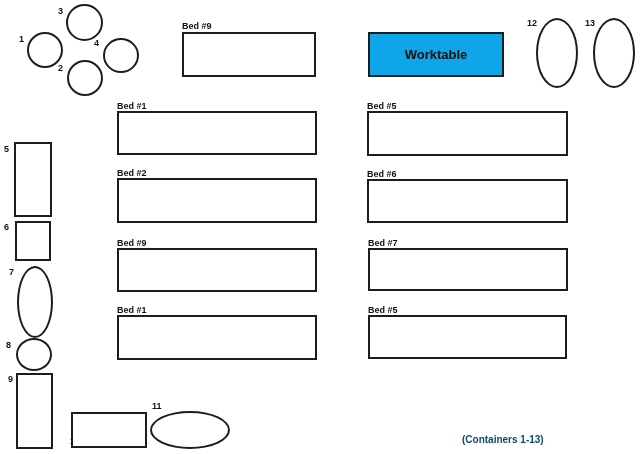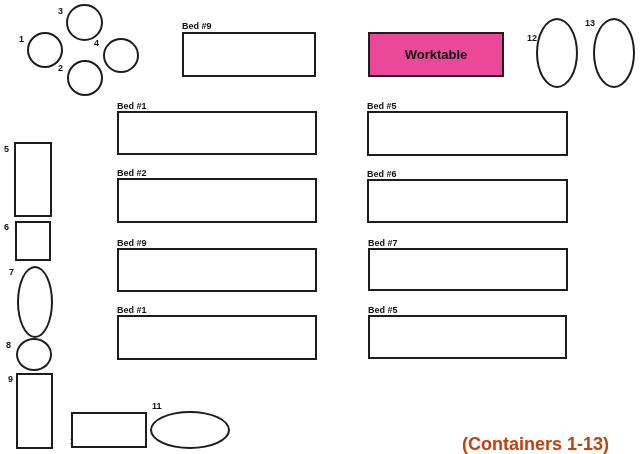--- a/index.html
+++ b/index.html
@@ -29,35 +29,35 @@
     font-size: 9px;
     font-weight: bold;
     color: #111111;
     line-height: 10px;
     white-space: nowrap;
   }
   .worktable-box {
     position: absolute;
     box-sizing: border-box;
     border: 2px solid #1d1d1d;
-    background: #ec4899;
+    background: #0ea5e9;
     display: flex;
     align-items: center;
     justify-content: center;
   }
   .worktable-text {
     font-size: 13px;
     font-weight: bold;
     color: #111111;
   }
   .caption {
     position: absolute;
-    font-size: 18px;
+    font-size: 10px;
     font-weight: bold;
-    color: #c2410c;
+    color: #0c4a6e;
     white-space: nowrap;
   }
 </style>
 </head>
 <body>
 
 <div class="canvas">
 
   <span class="num-label" style="left:19px; top:34px;">1</span>
   <div class="shape round" style="left:27px; top:32px; width:36px; height:36px;"></div>
@@ -71,21 +71,21 @@
   <span class="num-label" style="left:94px; top:38px;">4</span>
   <div class="shape round" style="left:103px; top:38px; width:36px; height:35px;"></div>
 
   <span class="bed-label" style="left:182px; top:21px;">Bed #9</span>
   <div class="shape rect" style="left:182px; top:32px; width:134px; height:45px;"></div>
 
   <div class="worktable-box" style="left:368px; top:32px; width:136px; height:45px;">
     <span class="worktable-text">Worktable</span>
   </div>
 
-  <span class="num-label" style="left:527px; top:18px;margin-top:15px;">12</span>
+  <span class="num-label" style="left:527px; top:18px;">12</span>
   <div class="shape round" style="left:536px; top:18px; width:42px; height:70px;"></div>
 
   <span class="num-label" style="left:585px; top:18px;">13</span>
   <div class="shape round" style="left:593px; top:18px; width:42px; height:70px;"></div>
 
   <span class="num-label" style="left:4px; top:144px;">5</span>
   <div class="shape rect" style="left:14px; top:142px; width:38px; height:75px;"></div>
 
   <span class="num-label" style="left:4px; top:222px;">6</span>
   <div class="shape rect" style="left:15px; top:221px; width:36px; height:40px;"></div>

